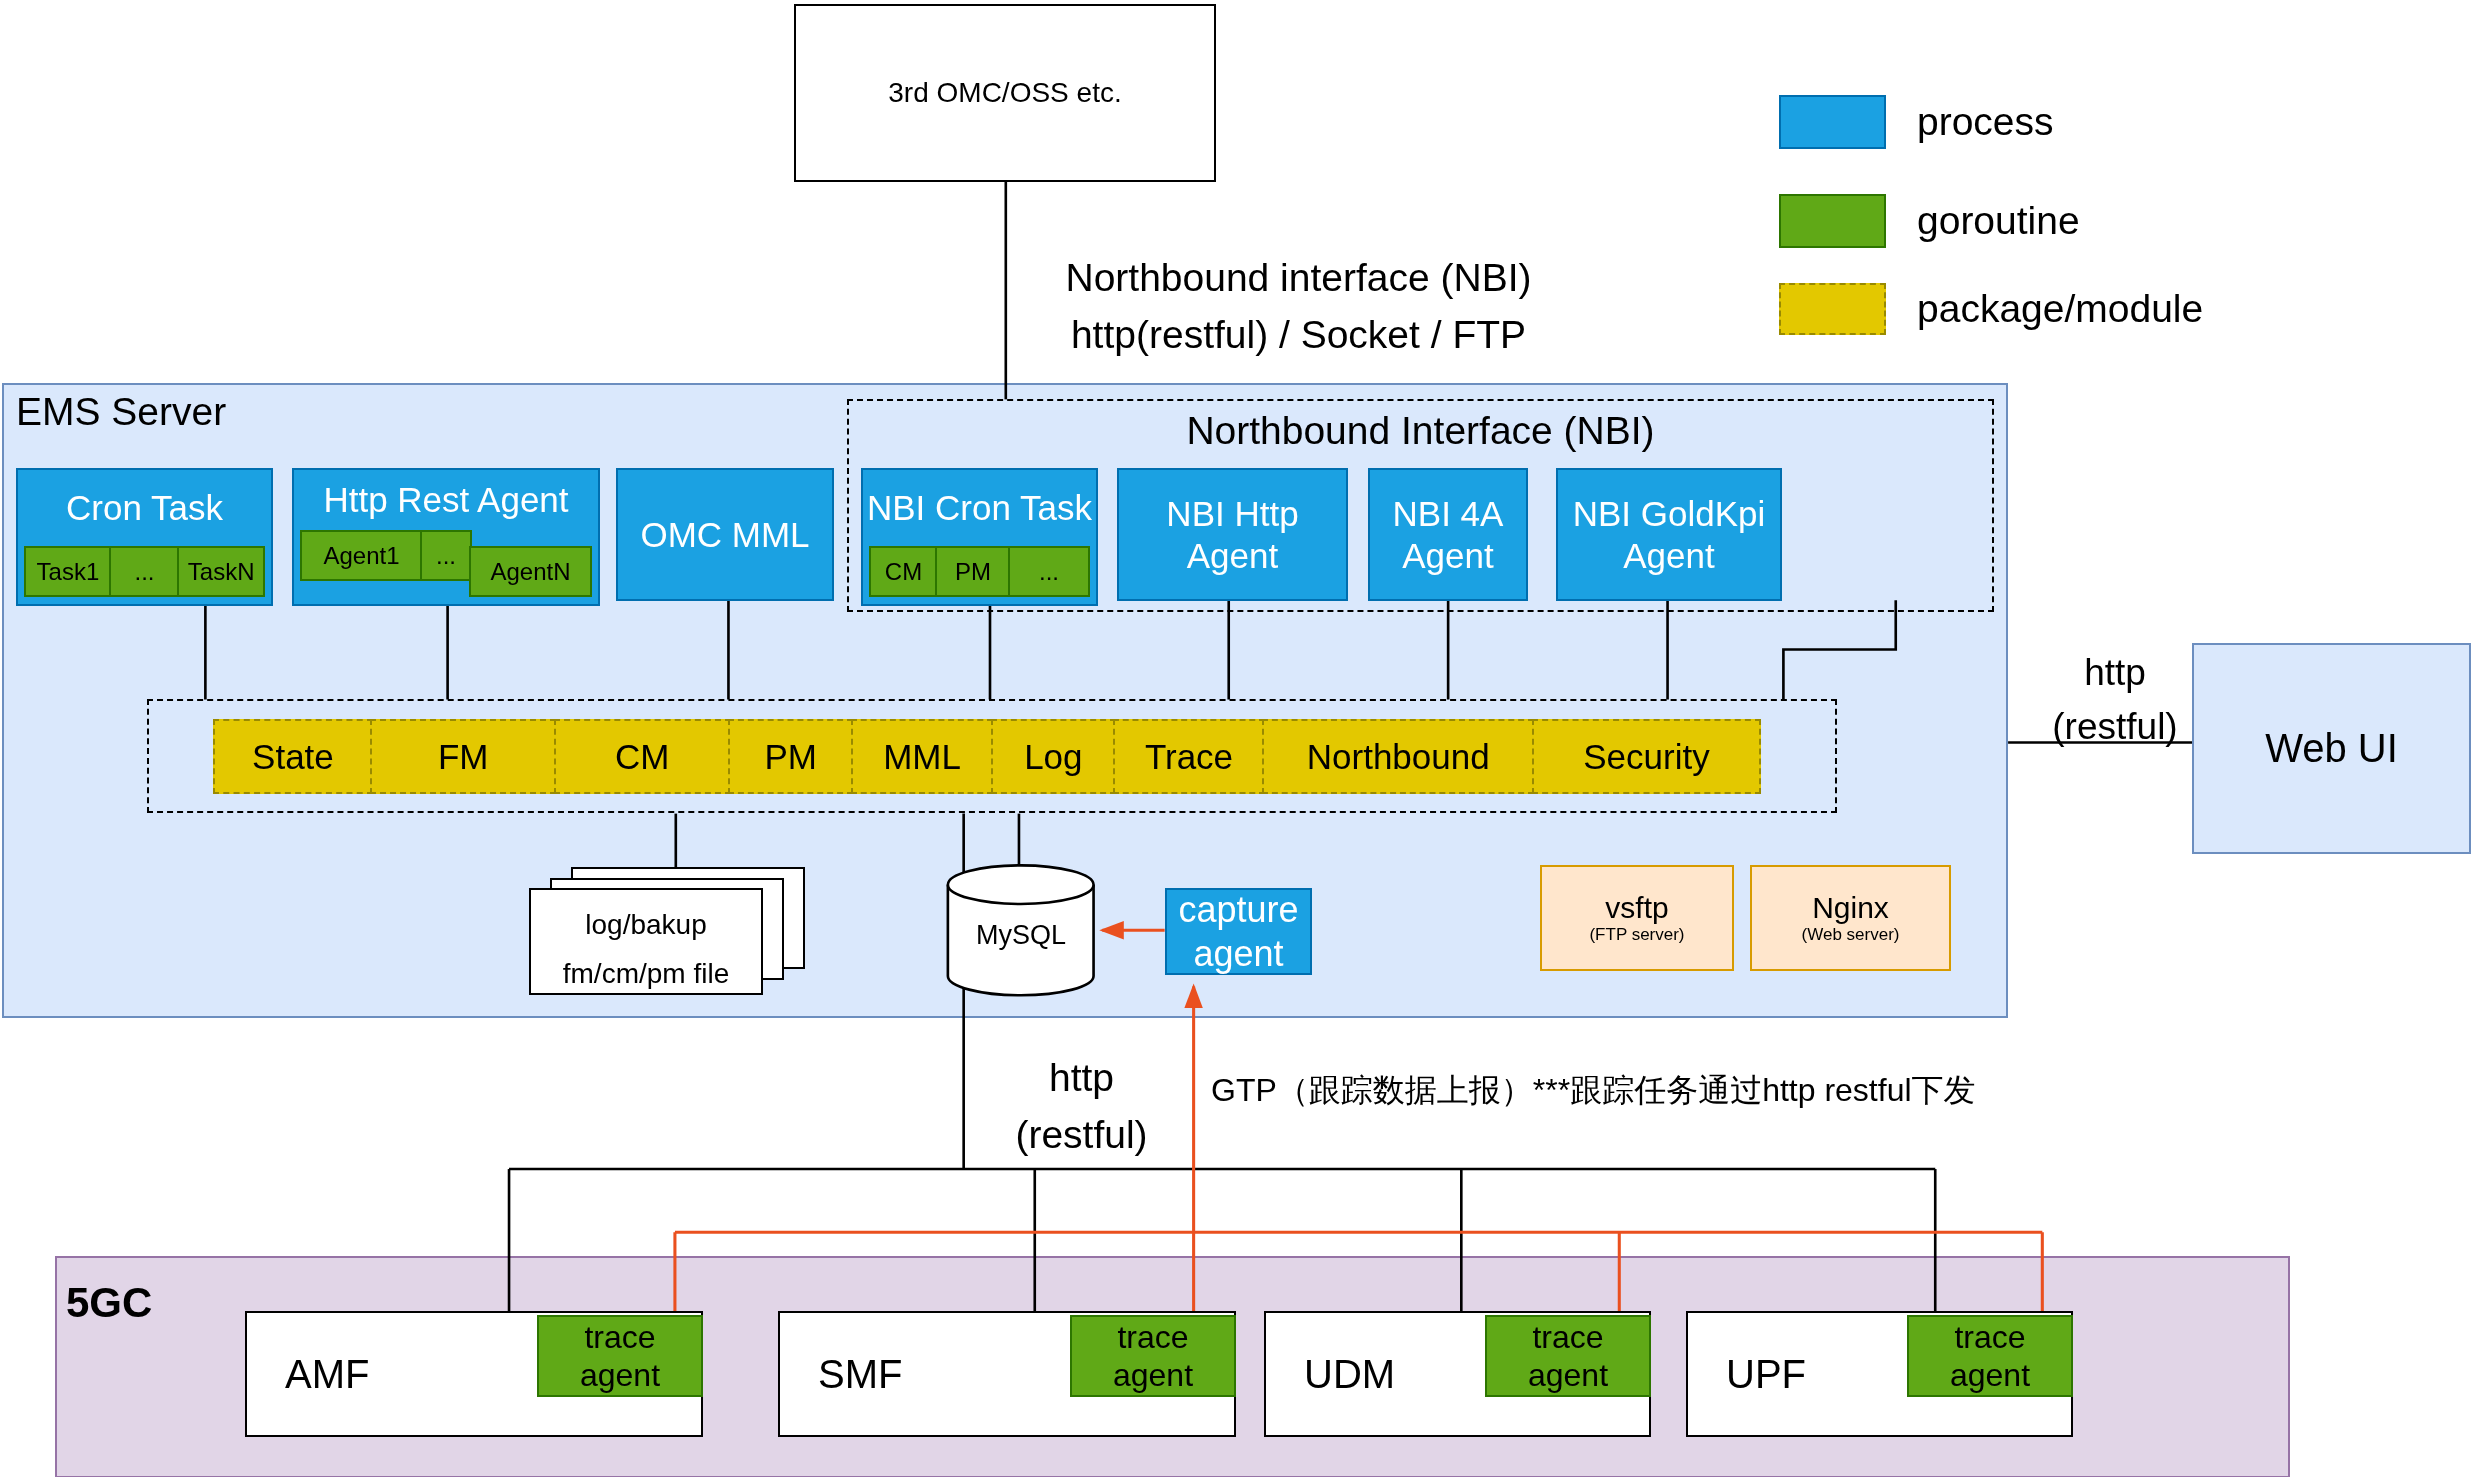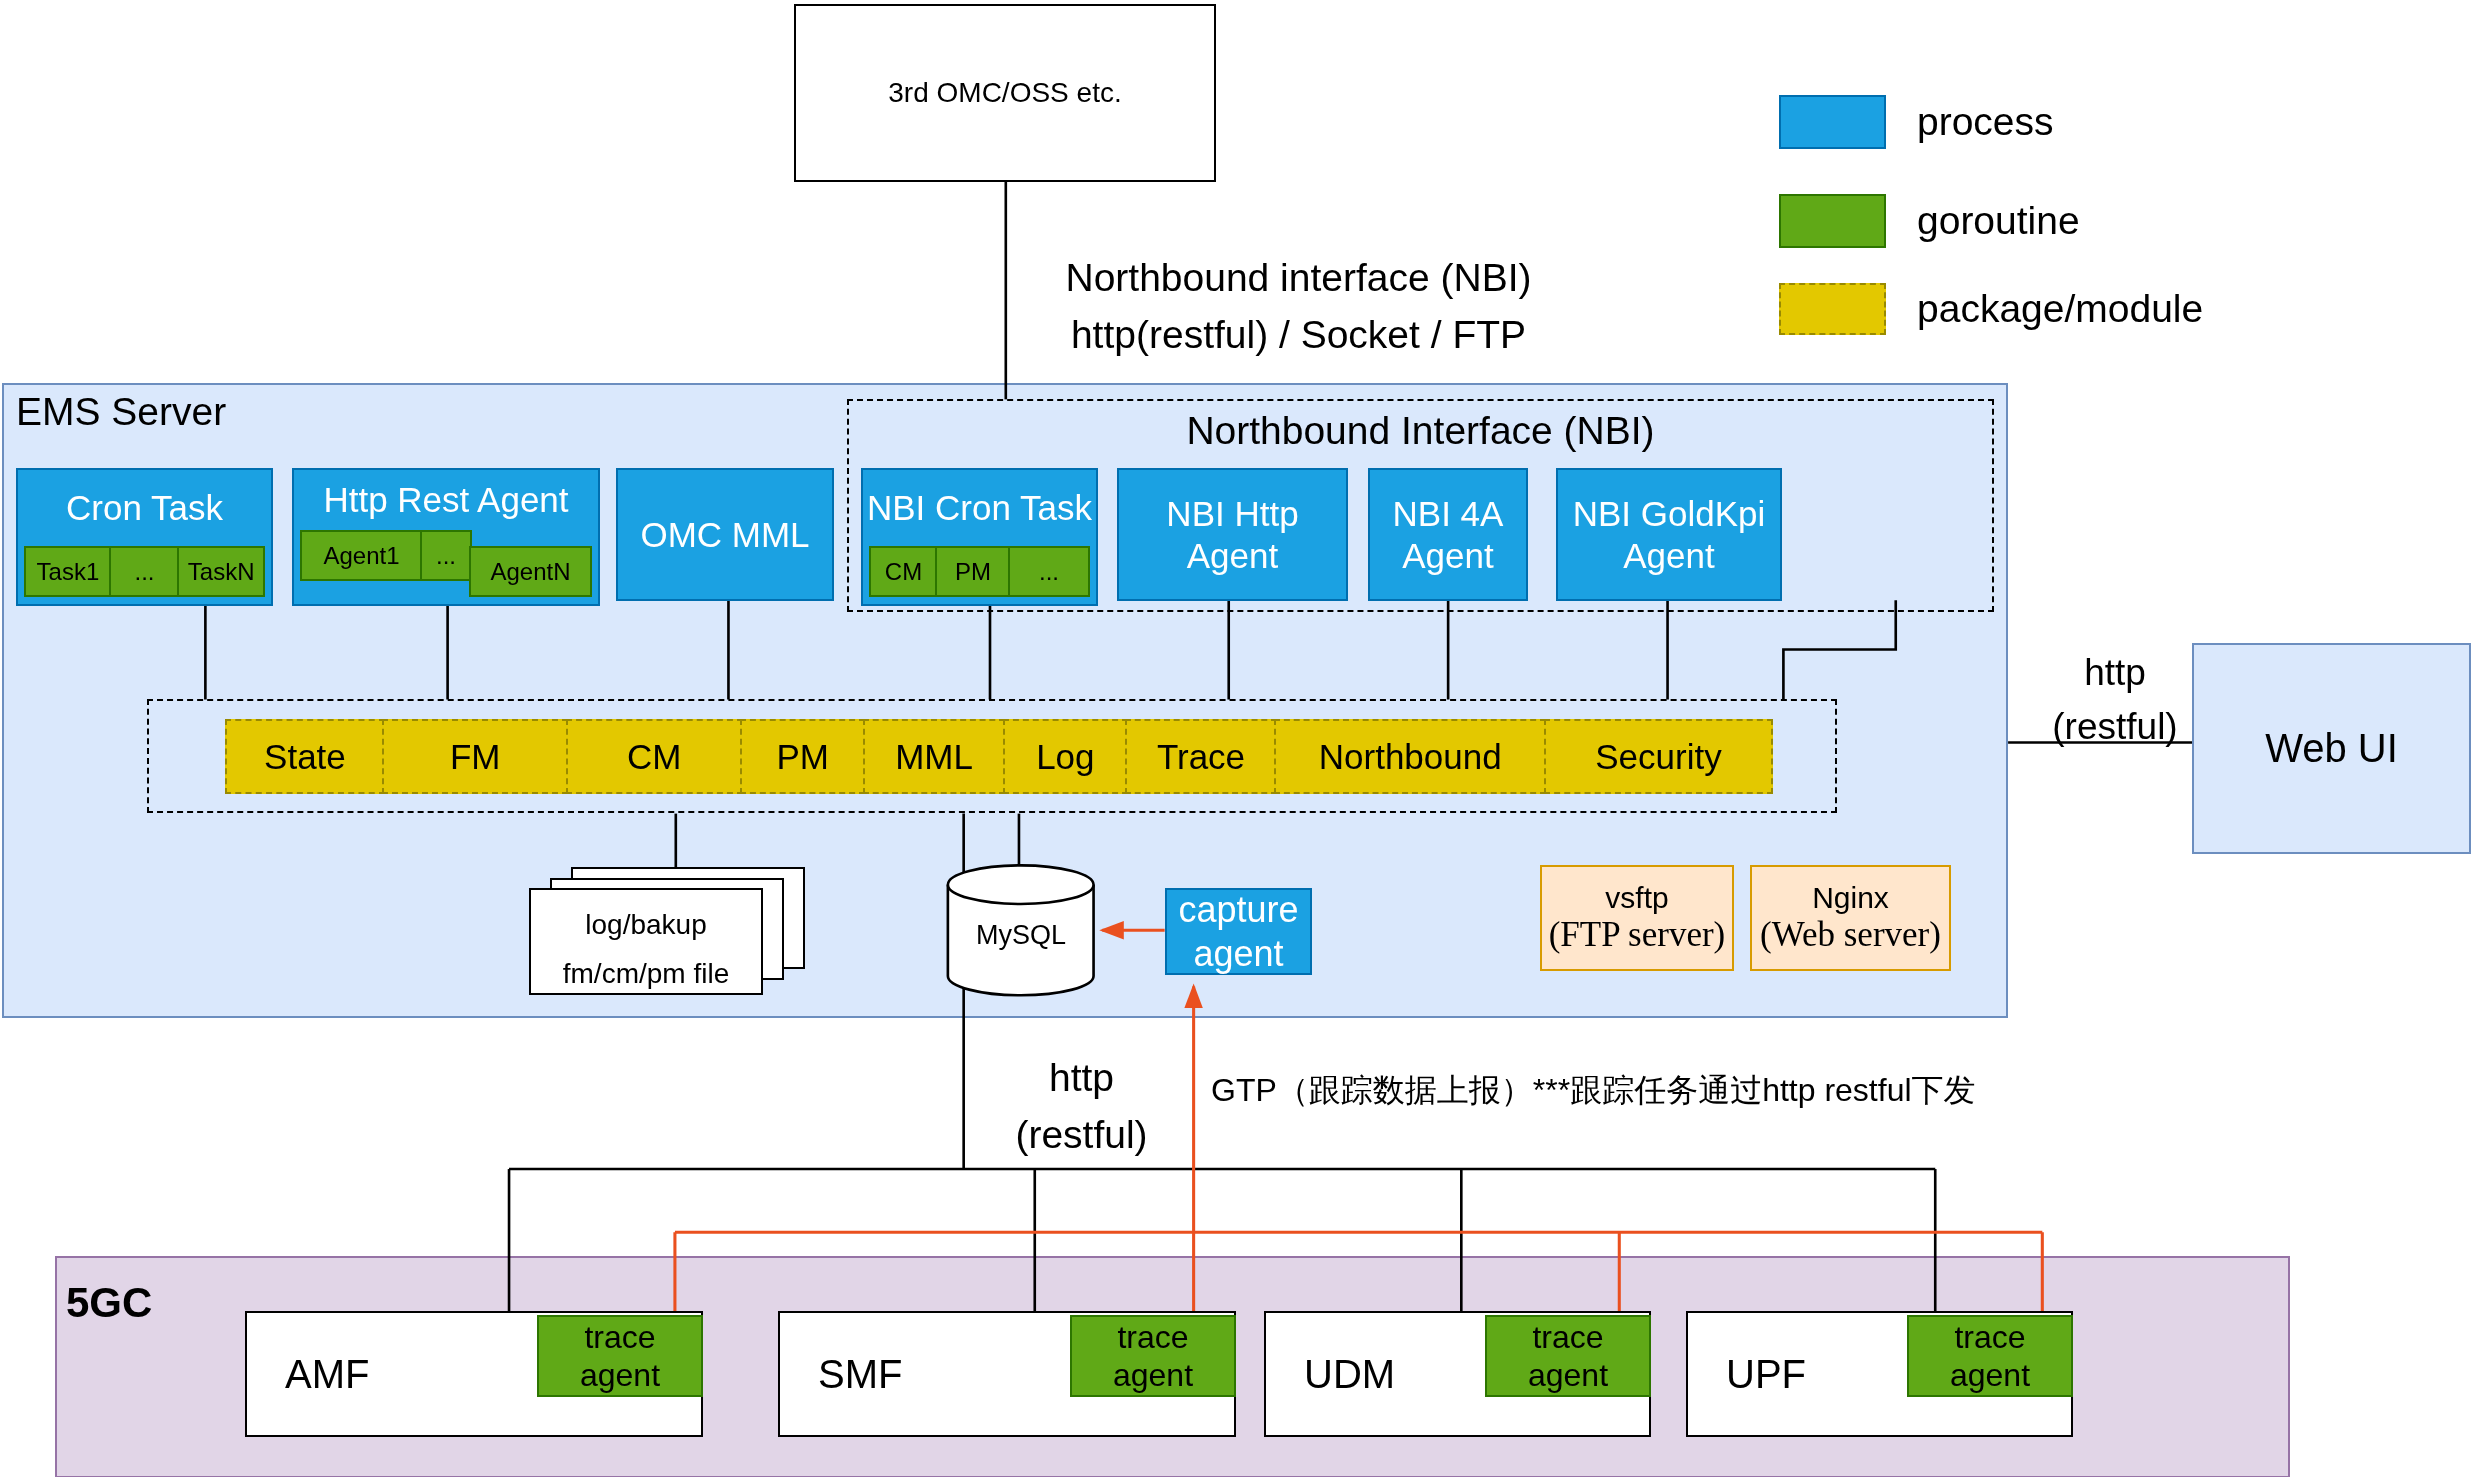--- a/index.html
+++ b/index.html
@@ -22,21 +22,21 @@
   .plabel{flex:1;display:flex;align-items:center;justify-content:center;text-align:center;font-size:35px;line-height:1.2;}
   .grow{display:flex;padding:0 6.1px 7px;}
   .gcell{height:51px;background:var(--goroutine-fill);border:2.6px solid var(--goroutine-border);color:#000;font-size:24px;display:flex;align-items:center;justify-content:center;}
   .gcell + .gcell{margin-left:-2.6px;}
   .dashed-frame{border:2.6px dashed #000;}
   .pkg-row{display:flex;}
   .pkg{background:var(--package-fill);border:2.6px dashed var(--package-border);font-size:35px;display:flex;align-items:center;justify-content:center;height:75px;}
   .pkg + .pkg{margin-left:-2.6px;}
   .srv{background:var(--server-fill);border:2.6px solid var(--server-border);display:flex;flex-direction:column;align-items:center;justify-content:center;}
   .srv .s1{font-size:30px;}
-  .srv .s2{font-size:35px;font-family:Liberation Serif, serif;}
+  .srv .s2{font-size:17px;}
   .nf-box{background:#fff;border:2.6px solid #000;display:flex;align-items:center;}
   .nf-name{font-size:40px;padding-left:38px;}
   .trace{background:var(--goroutine-fill);border:2.6px solid var(--goroutine-border);display:flex;align-items:center;justify-content:center;}
   .ta-in{width:116px;font-size:32px;line-height:1.2;text-align:center;color:#000;}
   .page{background:#fff;border:2.6px solid #000;position:absolute;}
   .caption{text-align:center;font-size:39px;line-height:1.45;}
   .legend-label{font-size:39px;display:flex;align-items:center;}
   .sw-proc{background:var(--process-fill);border:2.6px solid var(--process-border);}
   .sw-go{background:var(--goroutine-fill);border:2.6px solid var(--goroutine-border);}
   .sw-pkg{background:var(--package-fill);border:2.6px dashed var(--package-border);}
@@ -155,21 +155,21 @@
     <div class="plabel">NBI Http Agent</div>
   </div>
   <div class="abs proc-box" style="left:1368px;top:468px;width:160px;height:133px;">
     <div class="plabel">NBI 4A Agent</div>
   </div>
   <div class="abs proc-box" style="left:1556px;top:468px;width:226px;height:133px;">
     <div class="plabel">NBI GoldKpi Agent</div>
   </div>
 
   <div class="abs dashed-frame" style="left:147px;top:699px;width:1690px;height:114px;"></div>
-  <div class="abs pkg-row" style="left:225px;top:719px;width:1548px;height:75px;">
+  <div class="abs pkg-row" style="left:213px;top:719px;width:1548px;height:75px;">
     <div class="pkg" style="flex:18;">State</div>
     <div class="pkg" style="flex:21;">FM</div>
     <div class="pkg" style="flex:20;">CM</div>
     <div class="pkg" style="flex:14;">PM</div>
     <div class="pkg" style="flex:16;">MML</div>
     <div class="pkg" style="flex:14;">Log</div>
     <div class="pkg" style="flex:17;">Trace</div>
     <div class="pkg" style="flex:31;">Northbound</div>
     <div class="pkg" style="flex:26;">Security</div>
   </div>

